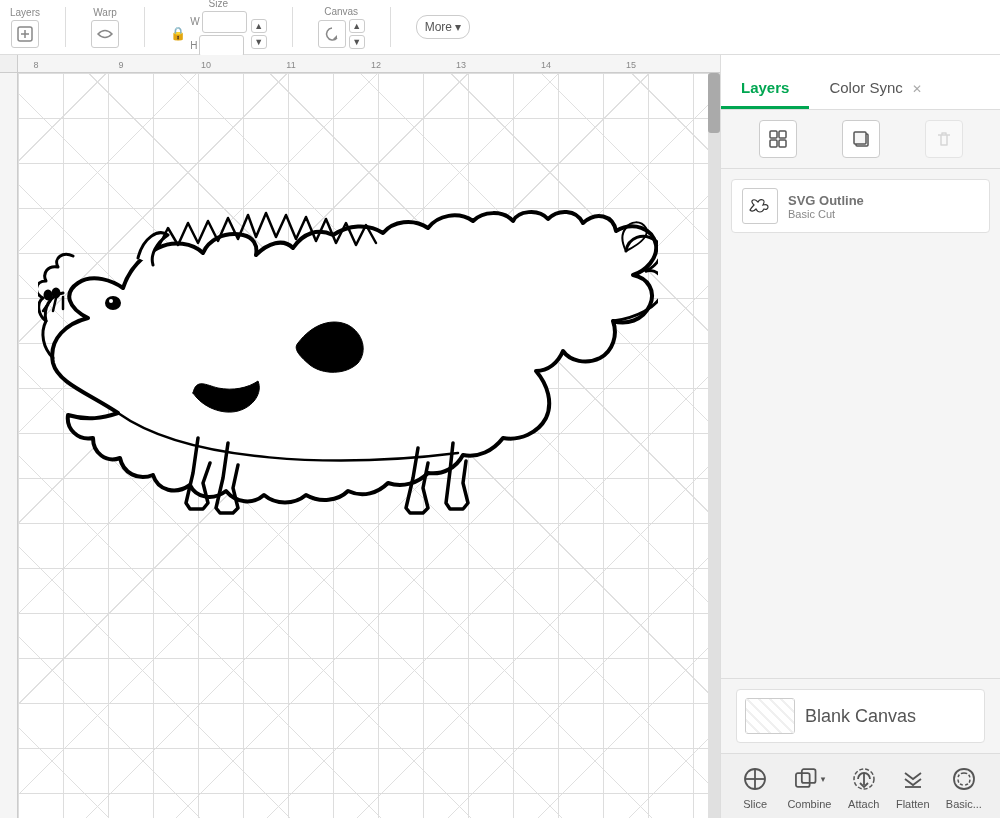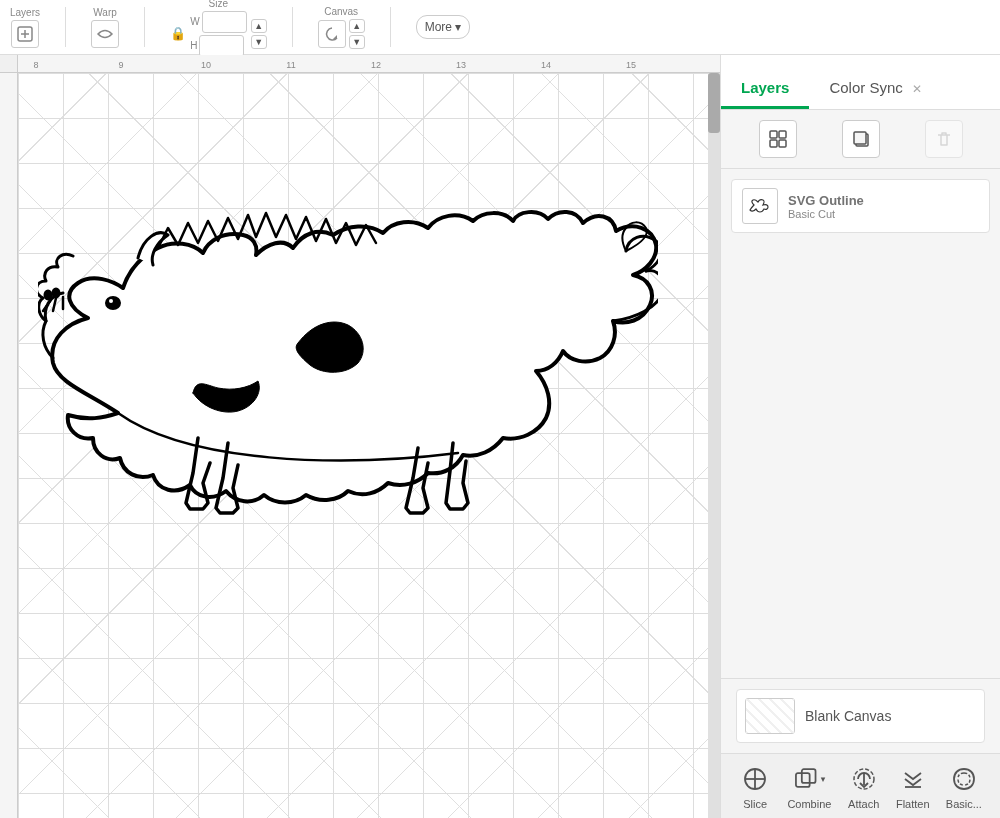--- a/index.html
+++ b/index.html
@@ -297,21 +297,21 @@
       content: '';
       position: absolute;
       inset: 0;
       background: repeating-linear-gradient(
         45deg,
         #f0f0f0 0, #f0f0f0 2px,
         transparent 2px, transparent 8px
       );
     }
     .blank-canvas-label {
-      font-size: 14px;
+      font-size: 18px;
       color: #555;
     }
 
     
     .bottom-toolbar {
       height: 65px;
       background: #f0f0f0;
       border-top: 1px solid #ddd;
       display: flex;
       align-items: center;

